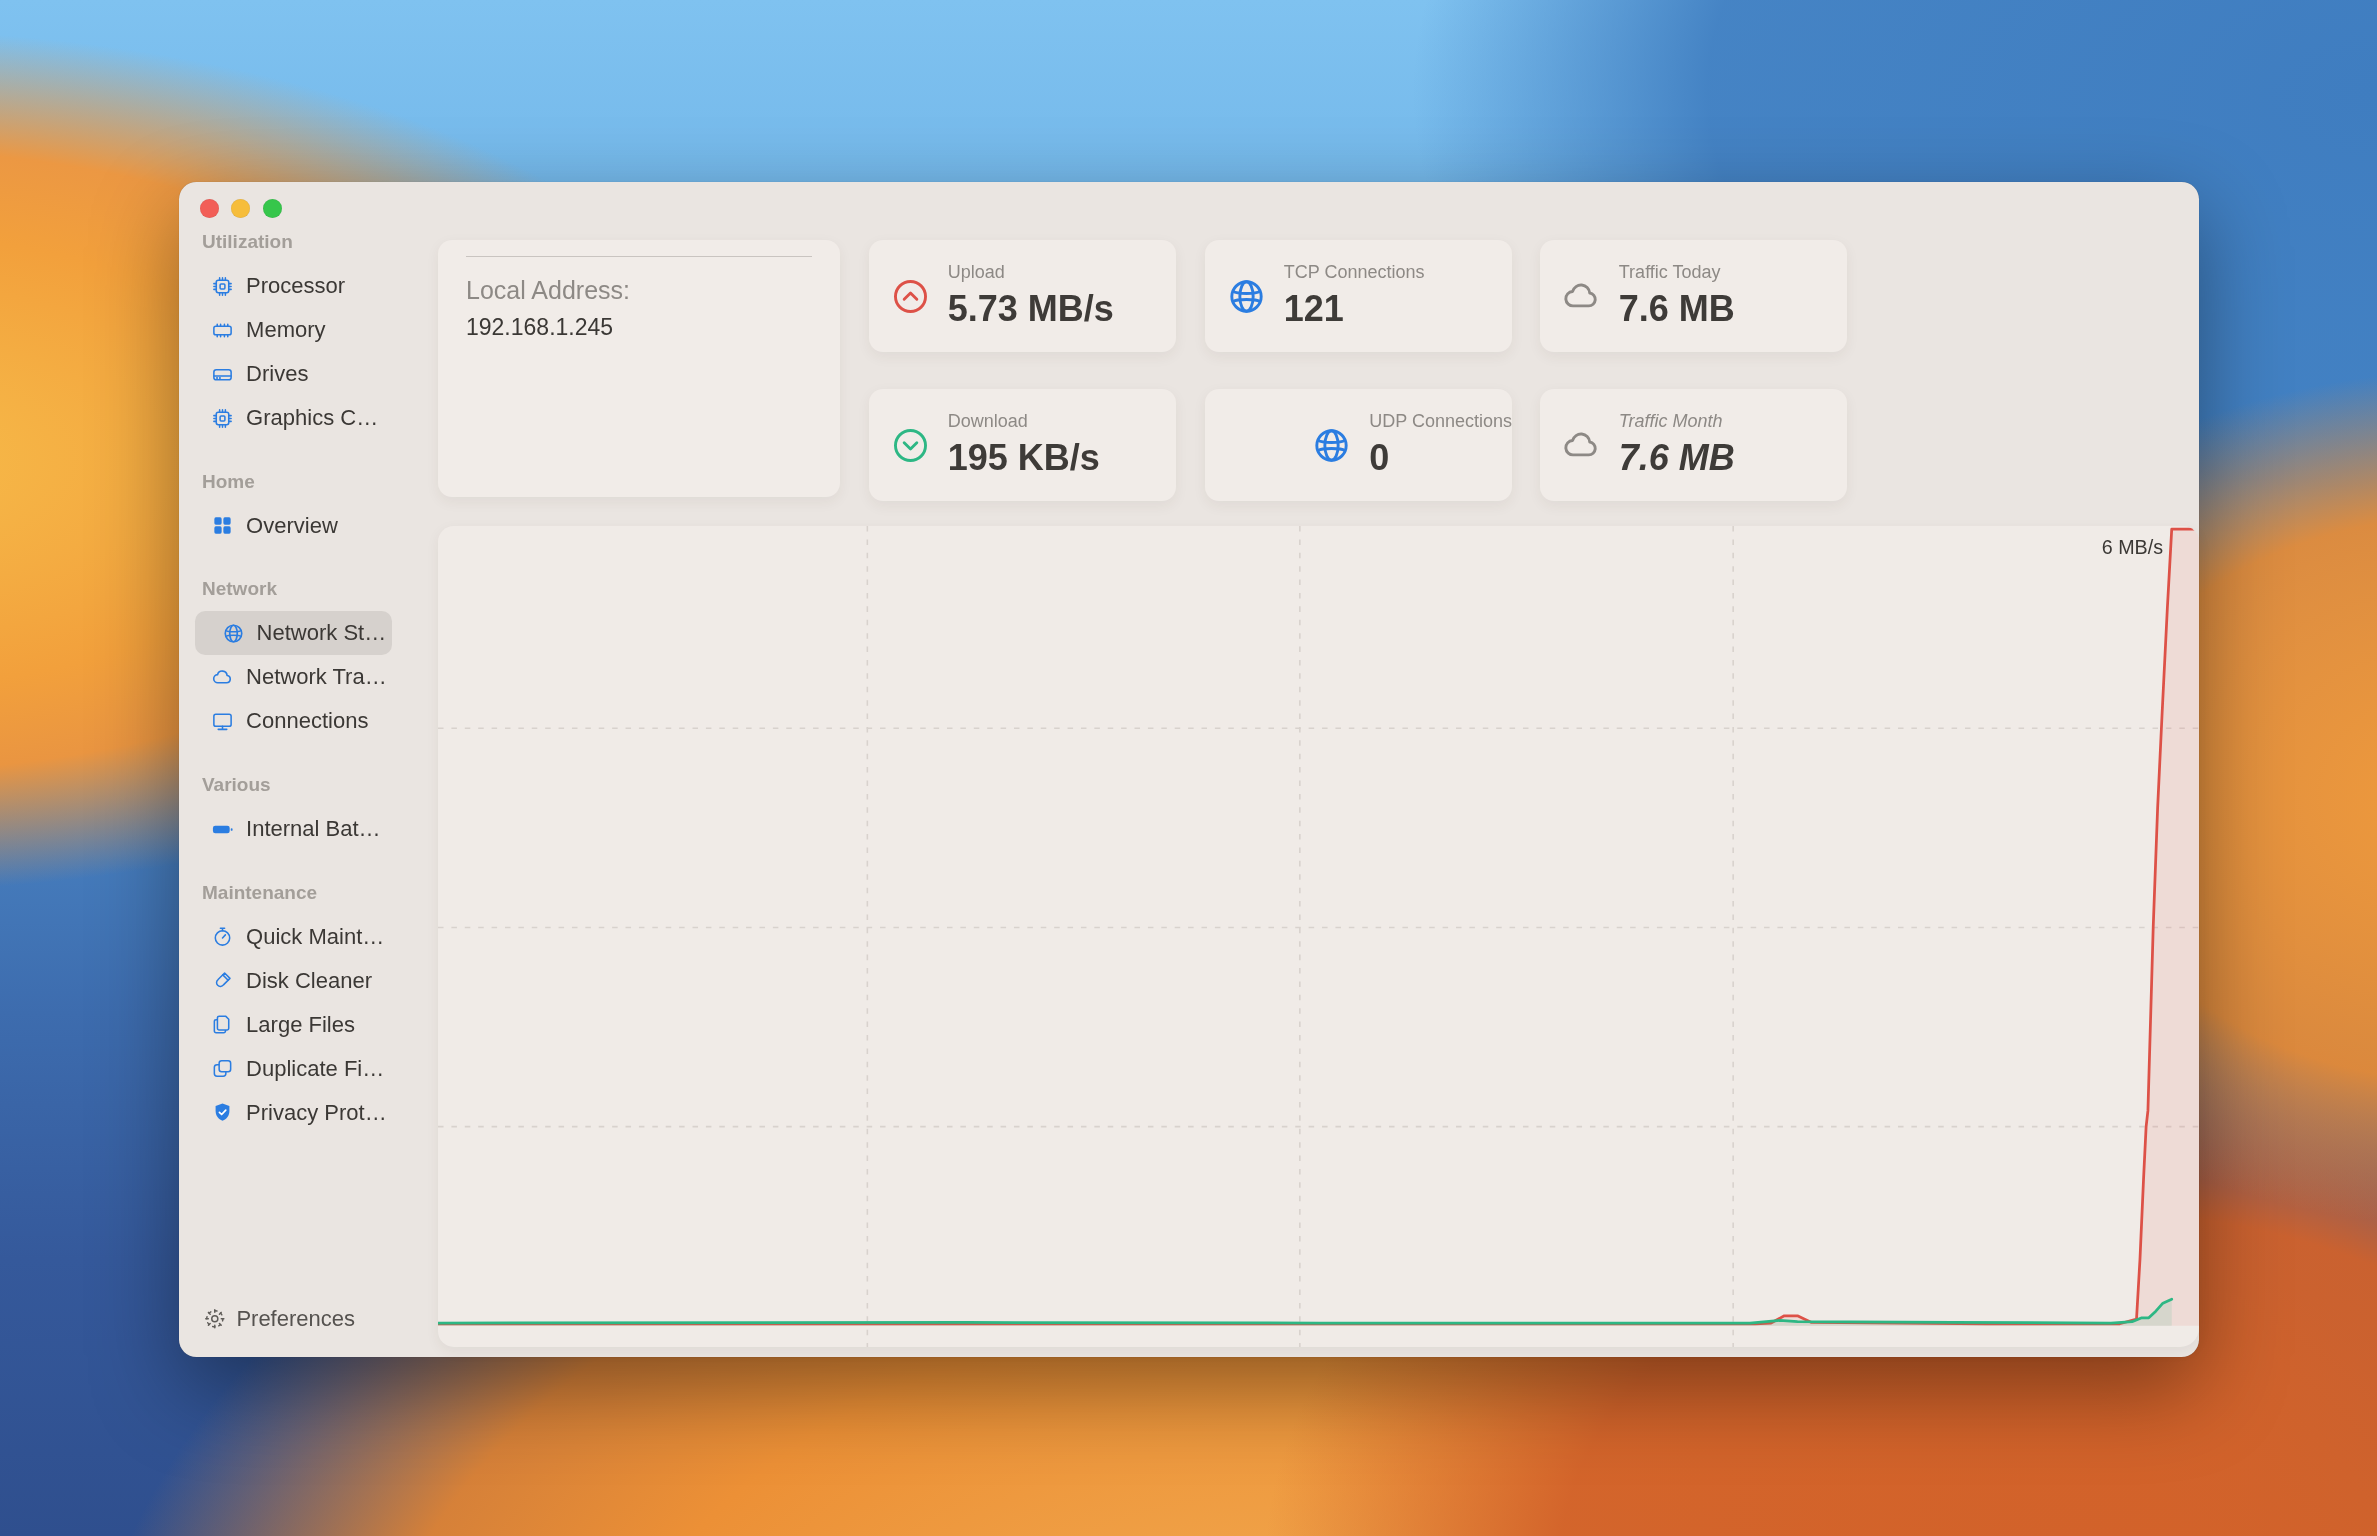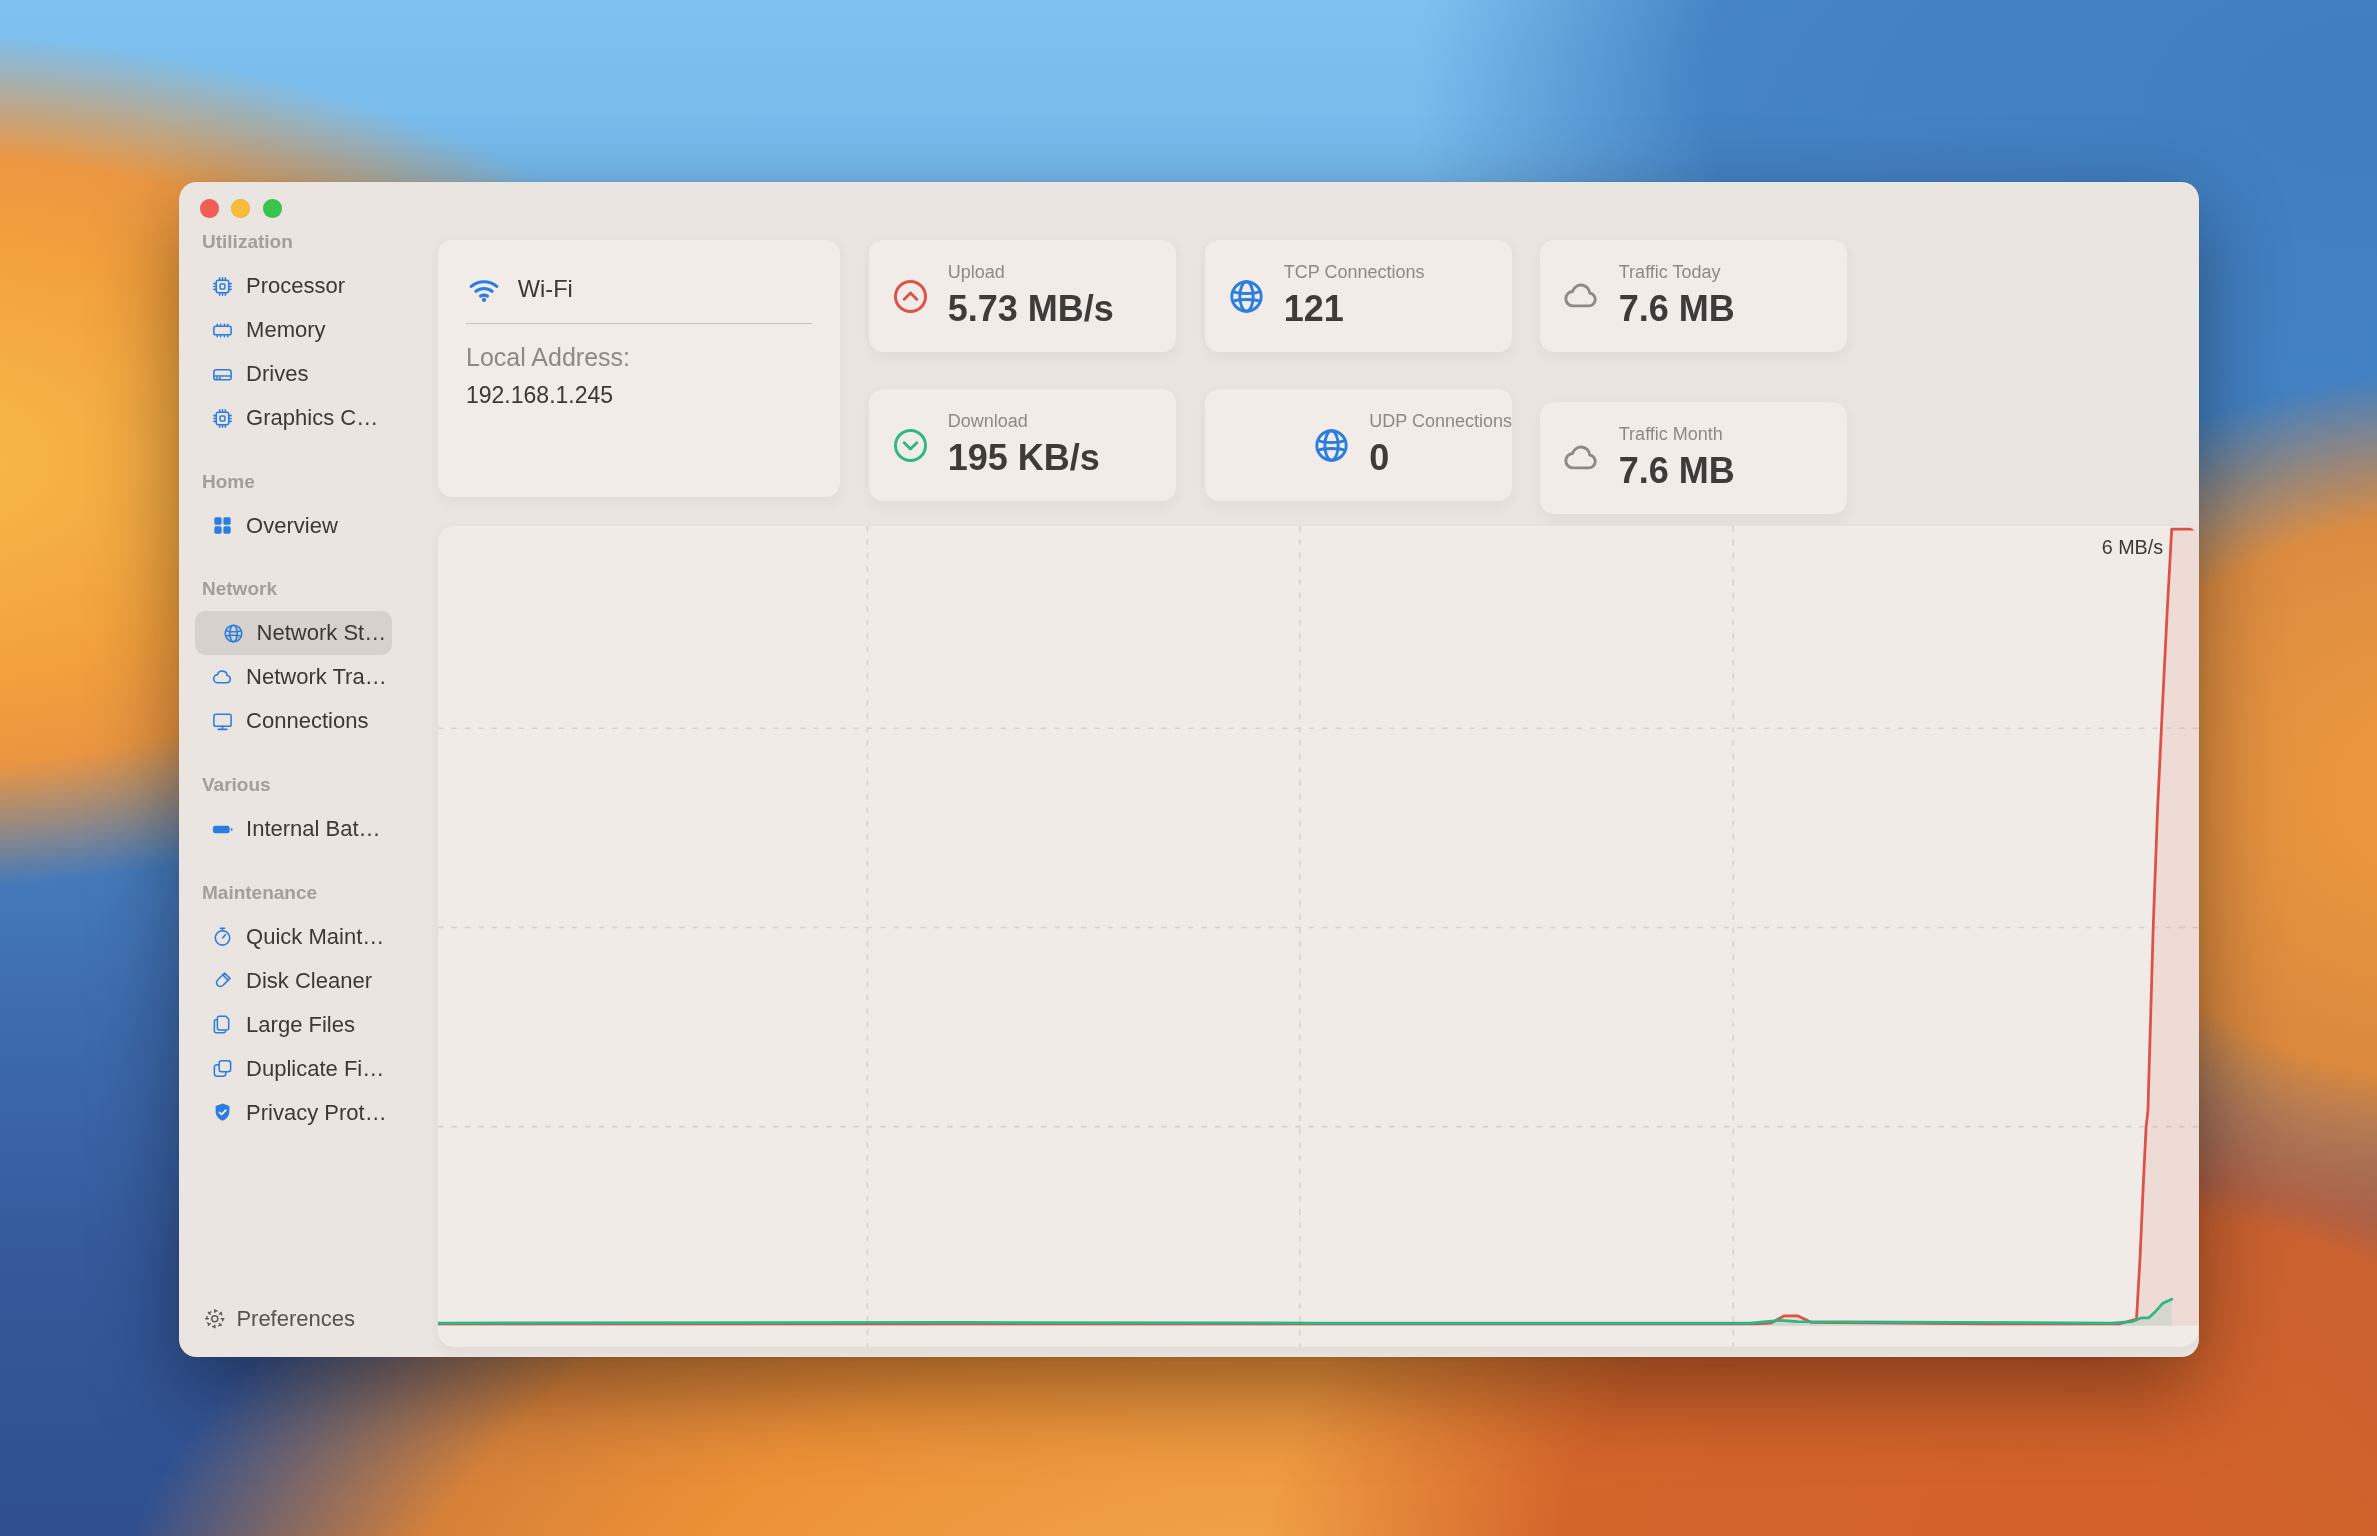--- a/index.html
+++ b/index.html
@@ -235,31 +235,20 @@
             <circle cx="12" cy="12" r="3.1"></circle>
             <circle cx="12" cy="12" r="8.2" stroke-dasharray="2.2 4.2"></circle>
             <path d="M12 2.8v2.6M12 18.6v2.6M2.8 12h2.6M18.6 12h2.6M5.5 5.5l1.8 1.8M16.7 16.7l1.8 1.8M18.5 5.5l-1.8 1.8M7.3 16.7l-1.8 1.8"></path>
           </svg>
         </span>
       <span>Preferences</span>
     </div>
   </aside>
 
   <section class="card wifi-card">
-    <div class="wifi-head">
-      <span class="icn wifi-icn">
-          <svg viewBox="0 0 24 24" fill="none" stroke="currentColor" stroke-width="2.1" stroke-linecap="round">
-            <path d="M3.5 9.6a13.2 13.2 0 0 1 17 0"></path>
-            <path d="M6.6 12.9a8.6 8.6 0 0 1 10.8 0"></path>
-            <path d="M9.7 16.1a4.3 4.3 0 0 1 4.6 0"></path>
-            <circle cx="12" cy="18.6" r="1.4" fill="currentColor" stroke="none"></circle>
-          </svg>
-        </span>
-      <span class="wifi-title">Wi-Fi</span>
-    </div>
     <div class="wifi-divider"></div>
     <div class="addr-label">Local Address:</div>
     <div class="addr-value">192.168.1.245</div>
   </section>
 
   <div id="stats-grid">
       <div class="card stat-card" style="left: 690px; top: 58px;">
         <span class="icn stat-icn c-red">
           <svg viewBox="0 0 24 24" fill="none" stroke="currentColor" stroke-width="1.7" stroke-linecap="round" stroke-linejoin="round">
             <circle cx="12" cy="12" r="8.8"></circle>
@@ -313,21 +302,21 @@
         <span class="icn stat-icn c-gray">
           <svg viewBox="0 0 24 24" fill="none" stroke="currentColor" stroke-width="1.7" stroke-linejoin="round">
             <path d="M7.3 17.5h8.9a3.8 3.8 0 0 0 .6-7.56 5.1 5.1 0 0 0-10-.9 3.9 3.9 0 0 0 .5 8.46z"></path>
           </svg>
         </span>
         <div class="stat-text">
           <div class="stat-label">Traffic Today</div>
           <div class="stat-value">7.6 MB</div>
         </div>
       </div>
-      <div class="card stat-card" style="left: 1361px; top: 220px;">
+      <div class="card stat-card" style="left: 1361px; top: 207px; font-style: italic;">
         <span class="icn stat-icn c-gray">
           <svg viewBox="0 0 24 24" fill="none" stroke="currentColor" stroke-width="1.7" stroke-linejoin="round">
             <path d="M7.3 17.5h8.9a3.8 3.8 0 0 0 .6-7.56 5.1 5.1 0 0 0-10-.9 3.9 3.9 0 0 0 .5 8.46z"></path>
           </svg>
         </span>
         <div class="stat-text">
           <div class="stat-label">Traffic Month</div>
           <div class="stat-value">7.6 MB</div>
         </div>
       </div>

